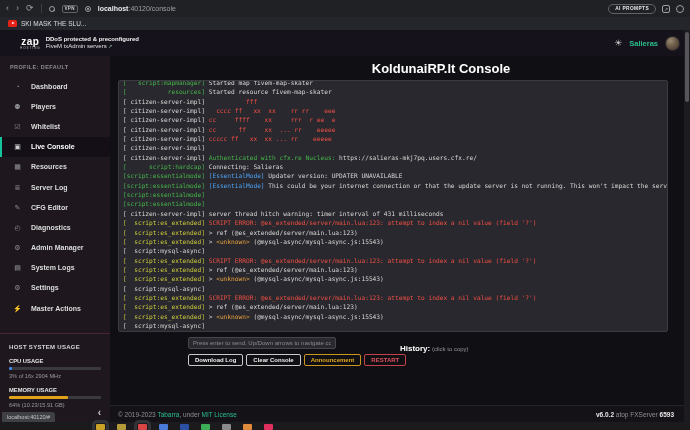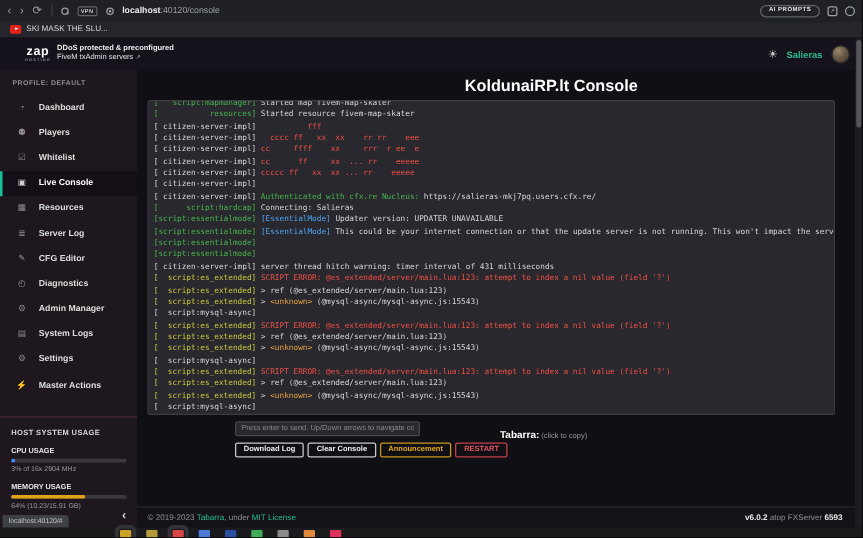--- a/index.html
+++ b/index.html
@@ -221,21 +221,21 @@
       </div>
     <div class="controls">
       <input class="console-input" placeholder="Press enter to send. Up/Down arrows to navigate commands." style="">
       <div class="btn-row">
           <button class="cbtn light">Download Log</button>
           <button class="cbtn light">Clear Console</button>
           <button class="cbtn warning">Announcement</button>
           <button class="cbtn danger">RESTART</button>
         </div>
       <div class="history">
-        <span class="h-label">Tabarra:</span><span class="h-hint"> (click to copy)</span>
+        <span class="h-label">History:</span><span class="h-hint"> (click to copy)</span>
       </div>
     </div>
     <div class="footer">
       <span><span>© 2019-2023 </span><span class="teal">Tabarra</span><span>, under </span><span class="teal">MIT License</span></span>
       <span class="footer-right"><b>v6.0.2</b><span> atop FXServer </span><b>6593</b></span>
     </div>
   </div>
 
   <div class="page-scrollbar">
       <div class="scroll-thumb"></div>

